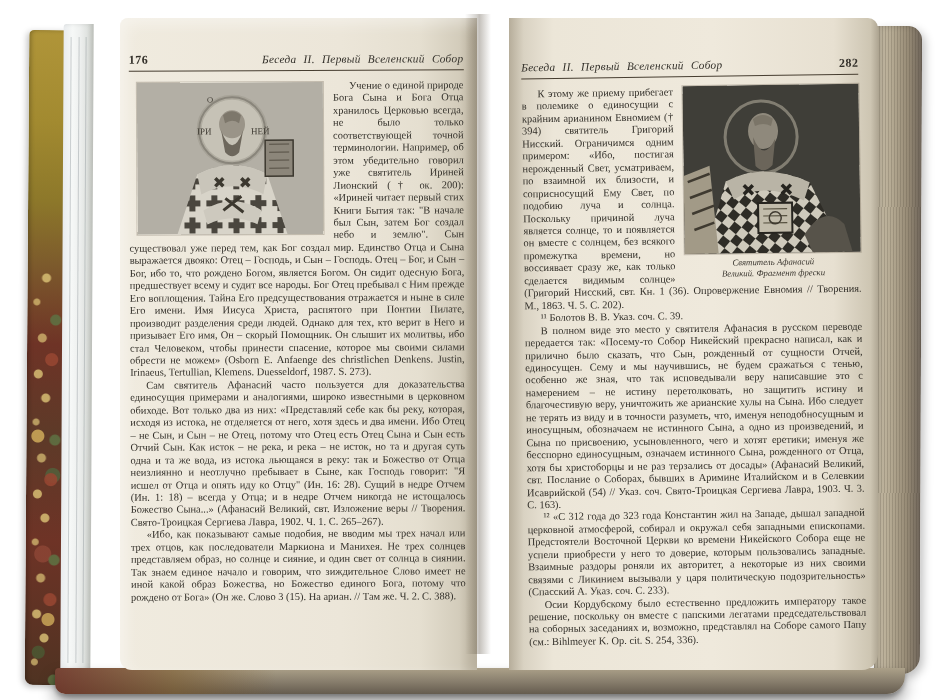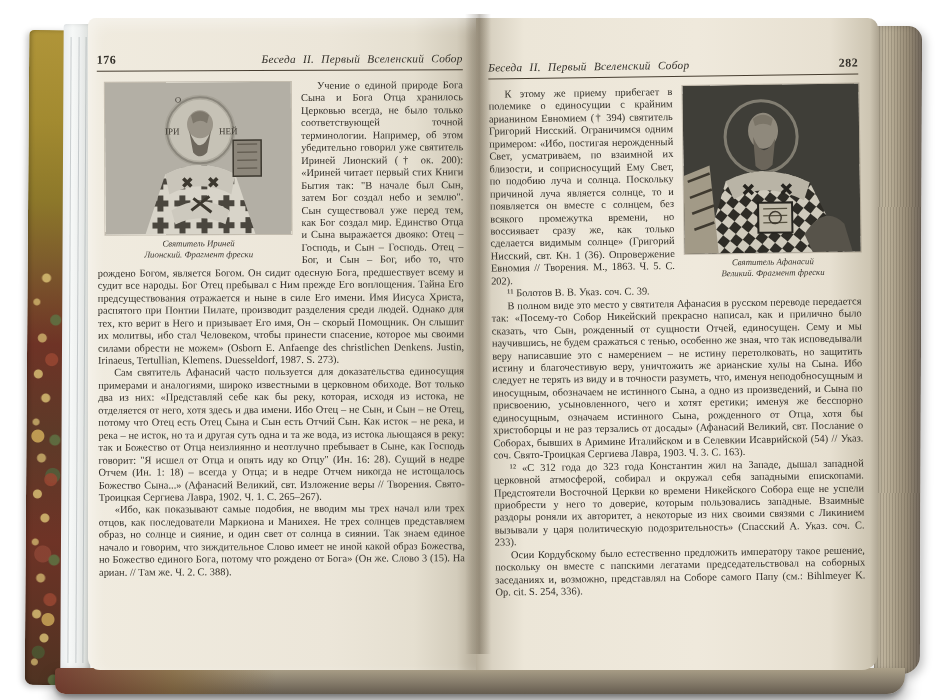--- a/index.html
+++ b/index.html
@@ -56,21 +56,21 @@
     position:absolute;left:55px;right:40px;bottom:6px;height:26px;
     border-radius:4px 0 18px 10px;
     background:
       linear-gradient(90deg, rgba(110,51,38,.85) 0%, rgba(124,90,44,.6) 14%, rgba(0,0,0,0) 26%),
       linear-gradient(180deg,#aca189 0%,#8d8371 45%,#655c4f 100%);
     box-shadow:0 10px 16px rgba(0,0,0,.38), 0 3px 4px rgba(0,0,0,.28);
   }
 
   
   .spread{position:absolute;left:88px;top:18px;width:790px;height:652px;display:flex;}
-  .page{position:relative;height:100%;}
+  .page{position:relative;height:100%;margin-left:32px;}
   .page.left{
     width:388px;border-radius:8px 0 0 12px;
     background:linear-gradient(90deg,#f0ebdf 0%,#ece6d9 62%,#e5dfd0 84%,#d3ccbb 95%,#b3aa97 100%);
     box-shadow:inset 6px 6px 14px rgba(255,255,255,.4);
   }
   .page.right{
     width:402px;border-radius:0 10px 16px 0;
     background:linear-gradient(90deg,#b6ad9a 0%,#d9d2c2 4%,#ece6d8 12%,#efe9dc 55%,#e7e0d1 88%,#cdc5b2 98%,#b0a794 100%);
   }
   .gutter{
@@ -151,24 +151,20 @@
               <text x="70" y="20" font-size="8" fill="#3f3b33" font-family="serif">Ѻ</text>
               <path d="M40 152 L60 92 Q95 74 130 92 L150 152 Z" fill="url(#crossesL)"></path>
               <path d="M60 92 Q95 74 130 92 L126 112 Q95 96 64 112 Z" fill="#c9c5ba"></path>
               <path d="M78 96 l8 8 m0 -8 l-8 8 M104 96 l8 8 m0 -8 l-8 8" stroke="#3c382f" stroke-width="3.5"></path>
               <rect x="128" y="58" width="28" height="36" fill="#8c867a" stroke="#3c382f" stroke-width="1.5"></rect>
               <path d="M132 62 h20 M132 70 h20 M132 78 h20 M132 86 h20 M138 62 v28 M146 62 v28" stroke="#55permission0" stroke-width="1"></path>
               <path d="M132 62 h20 M132 70 h20 M132 78 h20 M132 86 h20" stroke="#554f44" stroke-width="1"></path>
               <path d="M66 128 q29 -18 58 0 l-4 14 q-25 -12 -50 0 z" fill="#cdc9be"></path>
               <path d="M88 116 l18 14 m-2 -16 l-18 14" stroke="#3c382f" stroke-width="3"></path>
             </svg>
-            <div class="caption">
-              <div>Святитель Ириней</div>
-              <div>Лионский. Фрагмент фрески</div>
-            </div>
           </div>
           <p>Учение о единой природе Бога Сына и Бога Отца хранилось Церковью всегда, не было только соответствующей точной терминологии. Например, об этом убедительно говорил уже святитель Ириней Лионский († ок. 200): «Ириней читает первый стих Книги Бытия так: "В начале был Сын, затем Бог создал небо и землю". Сын существовал уже перед тем, как Бог создал мир. Единство Отца и Сына выражается двояко: Отец – Господь, и Сын – Господь. Отец – Бог, и Сын – Бог, ибо то, что рождено Богом, является Богом. Он сидит одесную Бога, предшествует всему и судит все народы. Бог Отец пребывал с Ним прежде Его воплощения. Тайна Его предсуществования отражается и ныне в силе Его имени. Имя Иисуса Христа, распятого при Понтии Пилате, производит разделения среди людей. Однако для тех, кто верит в Него и призывает Его имя, Он – скорый Помощник. Он слышит их молитвы, ибо стал Человеком, чтобы принести спасение, которое мы своими силами обрести не можем» (Osborn E. Anfaenge des christlichen Denkens. Justin, Irinaeus, Tertullian, Klemens. Duesseldorf, 1987. S. 273).</p>
           <p>Сам святитель Афанасий часто пользуется для доказательства единосущия примерами и аналогиями, широко известными в церковном обиходе. Вот только два из них: «Представляй себе как бы реку, которая, исходя из истока, не отделяется от него, хотя здесь и два имени. Ибо Отец – не Сын, и Сын – не Отец, потому что Отец есть Отец Сына и Сын есть Отчий Сын. Как исток – не река, и река – не исток, но та и другая суть одна и та же вода, из истока льющаяся в реку: так и Божество от Отца неизлиянно и неотлучно пребывает в Сыне, как Господь говорит: "Я исшел от Отца и опять иду ко Отцу" (Ин. 16: 28). Сущий в недре Отчем (Ин. 1: 18) – всегда у Отца; и в недре Отчем никогда не истощалось Божество Сына...» (Афанасий Великий, свт. Изложение веры // Творения. Свято-Троицкая Сергиева Лавра, 1902. Ч. 1. С. 265–267).</p>
           <p>«Ибо, как показывают самые подобия, не вводим мы трех начал или трех отцов, как последователи Маркиона и Манихея. Не трех солнцев представляем образ, но солнце и сияние, и один свет от солнца в сиянии. Так знаем единое начало и говорим, что зиждительное Слово имеет не иной какой образ Божества, но Божество единого Бога, потому что рождено от Бога» (Он же. Слово 3 (15). На ариан. // Там же. Ч. 2. С. 388).</p>
           <div class="clear"></div>
         </div>
       </div>
     </div>
 
     <div class="page right">

